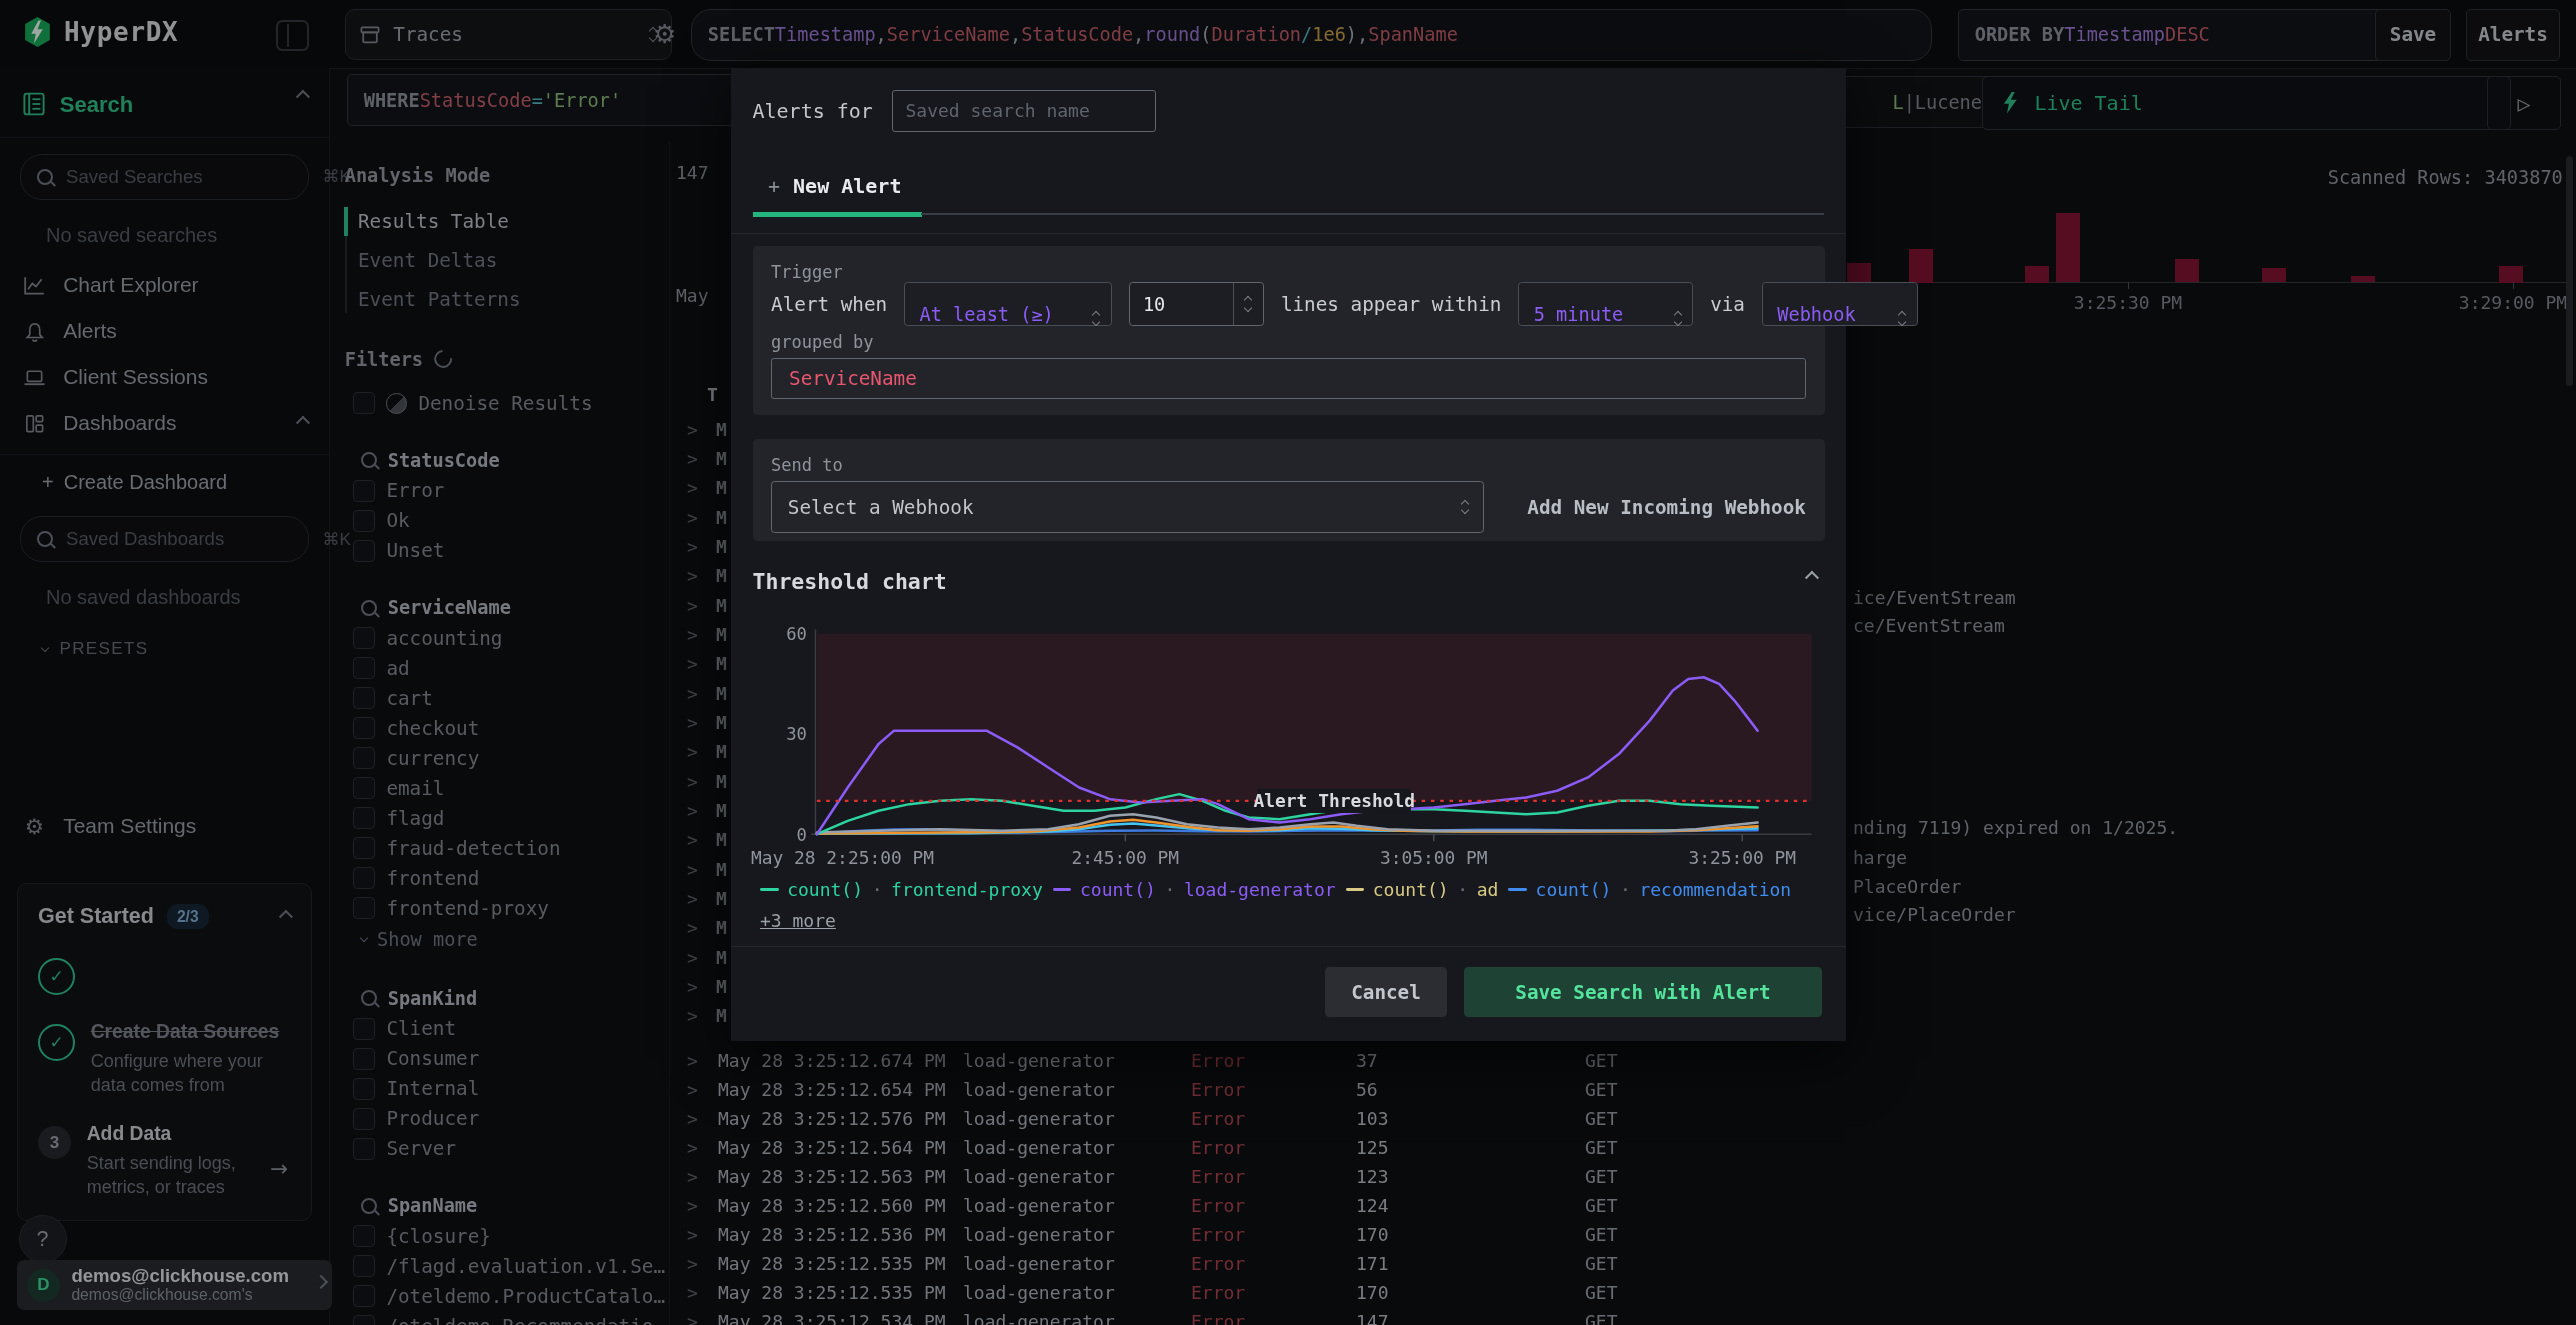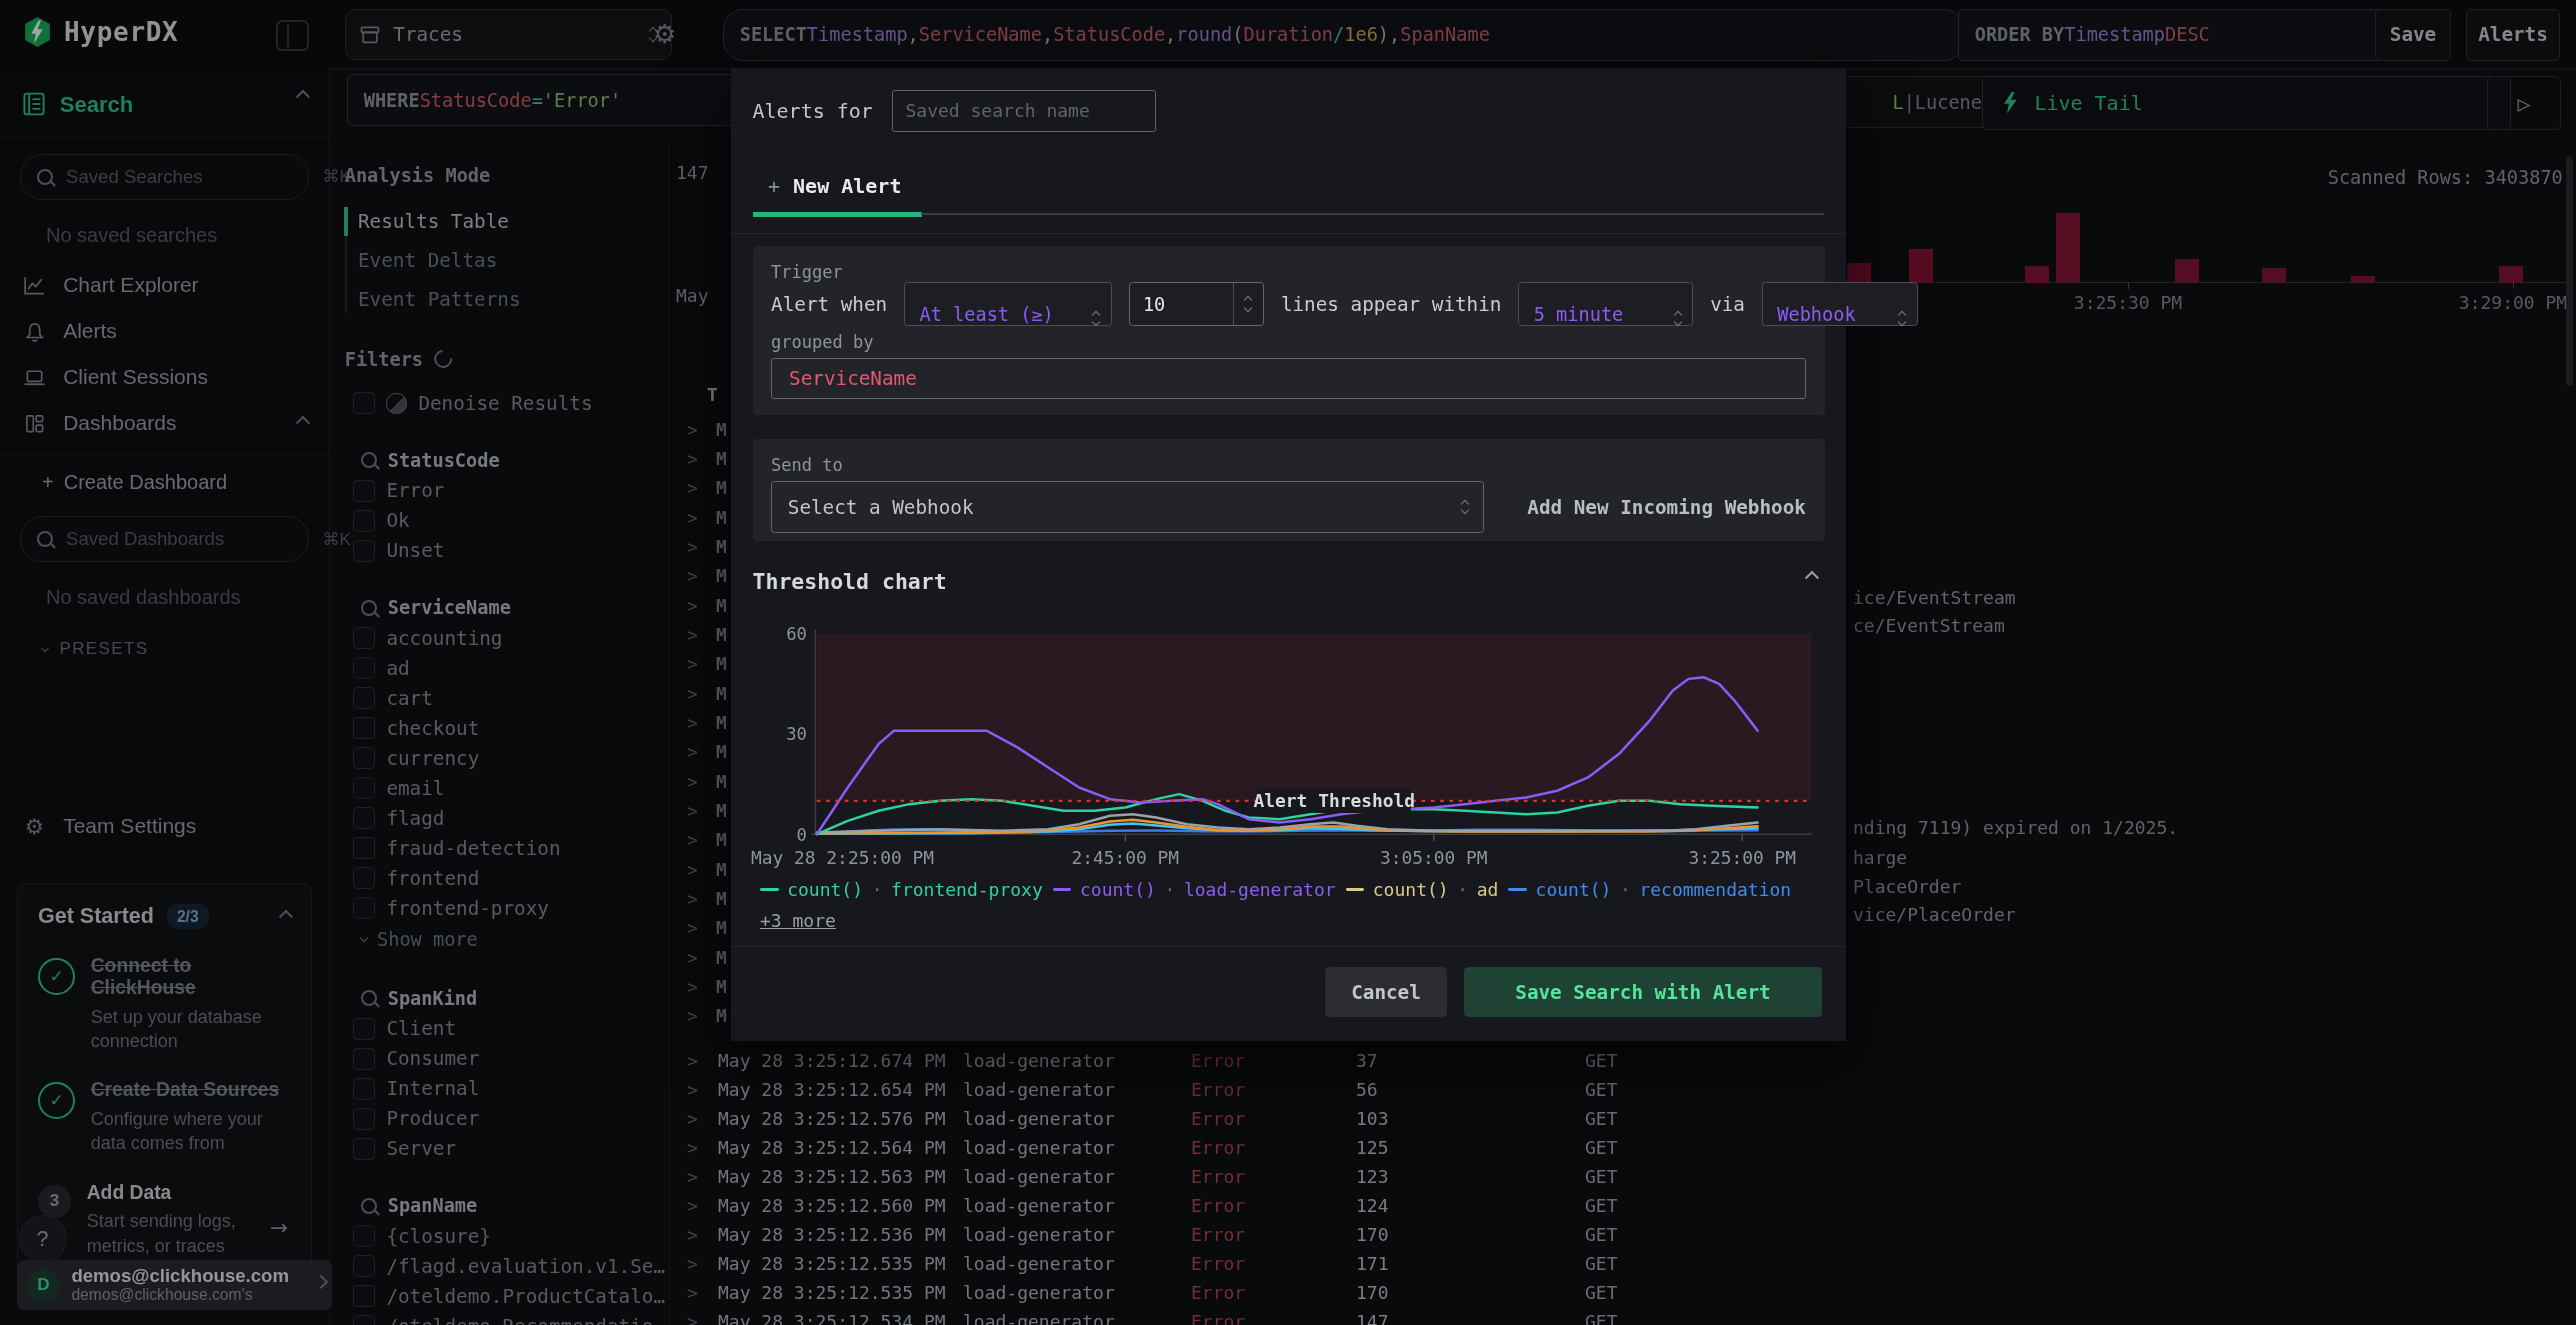--- a/index.html
+++ b/index.html
@@ -11,21 +11,21 @@
   #topbar{left:0;top:0;width:2576px;height:68px;background:#0b0c0e;border-bottom:1.4px solid #1d1f24;}
   .logo-wrap{left:24px;top:17px;display:flex;align-items:center;gap:13px;}
   .brand{font-size:26px;font-weight:bold;color:#d4d7db;letter-spacing:0.7px;}
   .panel-toggle{left:276px;top:20px;width:29px;height:27px;border:2.1px solid #34373d;border-radius:6.4px;}
   .panel-toggle i{position:absolute;left:8.6px;top:2.1px;bottom:2.1px;width:2.1px;background:#34373d;}
   .src-select{left:345px;top:9.3px;width:296px;height:49px;border:1.4px solid #2c2f35;border-radius:10px;
       background:#141519;display:flex;align-items:center;padding:0 14.3px;gap:13px;color:#9aa0a8;font-size:19.3px;}
   .gear{left:653px;top:18.6px;font-size:26px;color:#7f848d;font-family:"DejaVu Sans",sans-serif;}
   .qbox{border:1.4px solid #33363d;border-radius:5px;background:#131418;display:flex;align-items:center;
       padding:0 15.7px;font-size:18.6px;}
-  #select-box{left:723px;top:8.6px;width:1208px;height:50px;border-radius:20px;}
+  #select-box{left:691px;top:8.6px;width:1208px;height:50px;border-radius:20px;}
   #order-box{left:1958px;top:8.6px;width:399px;height:50px;}
   .btn{border:1.4px solid #2f3238;border-radius:5px;background:#121317;color:#c3c6cc;font-weight:bold;
       font-size:19.3px;display:flex;align-items:center;justify-content:center;}
   #save-btn{left:2375px;top:8.6px;width:74px;height:50px;}
   #alerts-btn{left:2466px;top:8.6px;width:92px;height:50px;}
   .tok-kw{color:#8b9099;font-weight:bold;}
   .tok-purple{color:#9d79d6;}
   .tok-rose{color:#c05c68;}
   .tok-teal{color:#56b6c2;}
   .tok-yellow{color:#c9a24a;}
@@ -340,24 +340,20 @@
       <span class="t">Team Settings</span>
     </div>
     <div class="gs-card">
       <div class="gs-head">
         <span class="gs-title">Get Started</span>
         <span class="gs-badge">2/3</span>
         <i class="chev up" style="margin-left:auto;color:#6f7580"></i>
       </div>
       <div class="gs-item">
         <span class="gs-check">✓</span>
-        <span>
-          <span class="gs-t" style="display:block">Connect to ClickHouse</span>
-          <span class="gs-d" style="display:block">Set up your database connection</span>
-        </span>
       </div>
       <div class="gs-item">
         <span class="gs-check">✓</span>
         <span>
           <span class="gs-t" style="display:block">Create Data Sources</span>
           <span class="gs-d" style="display:block">Configure where your data comes from</span>
         </span>
       </div>
       <div class="gs-item">
         <span class="gs-num">3</span>

